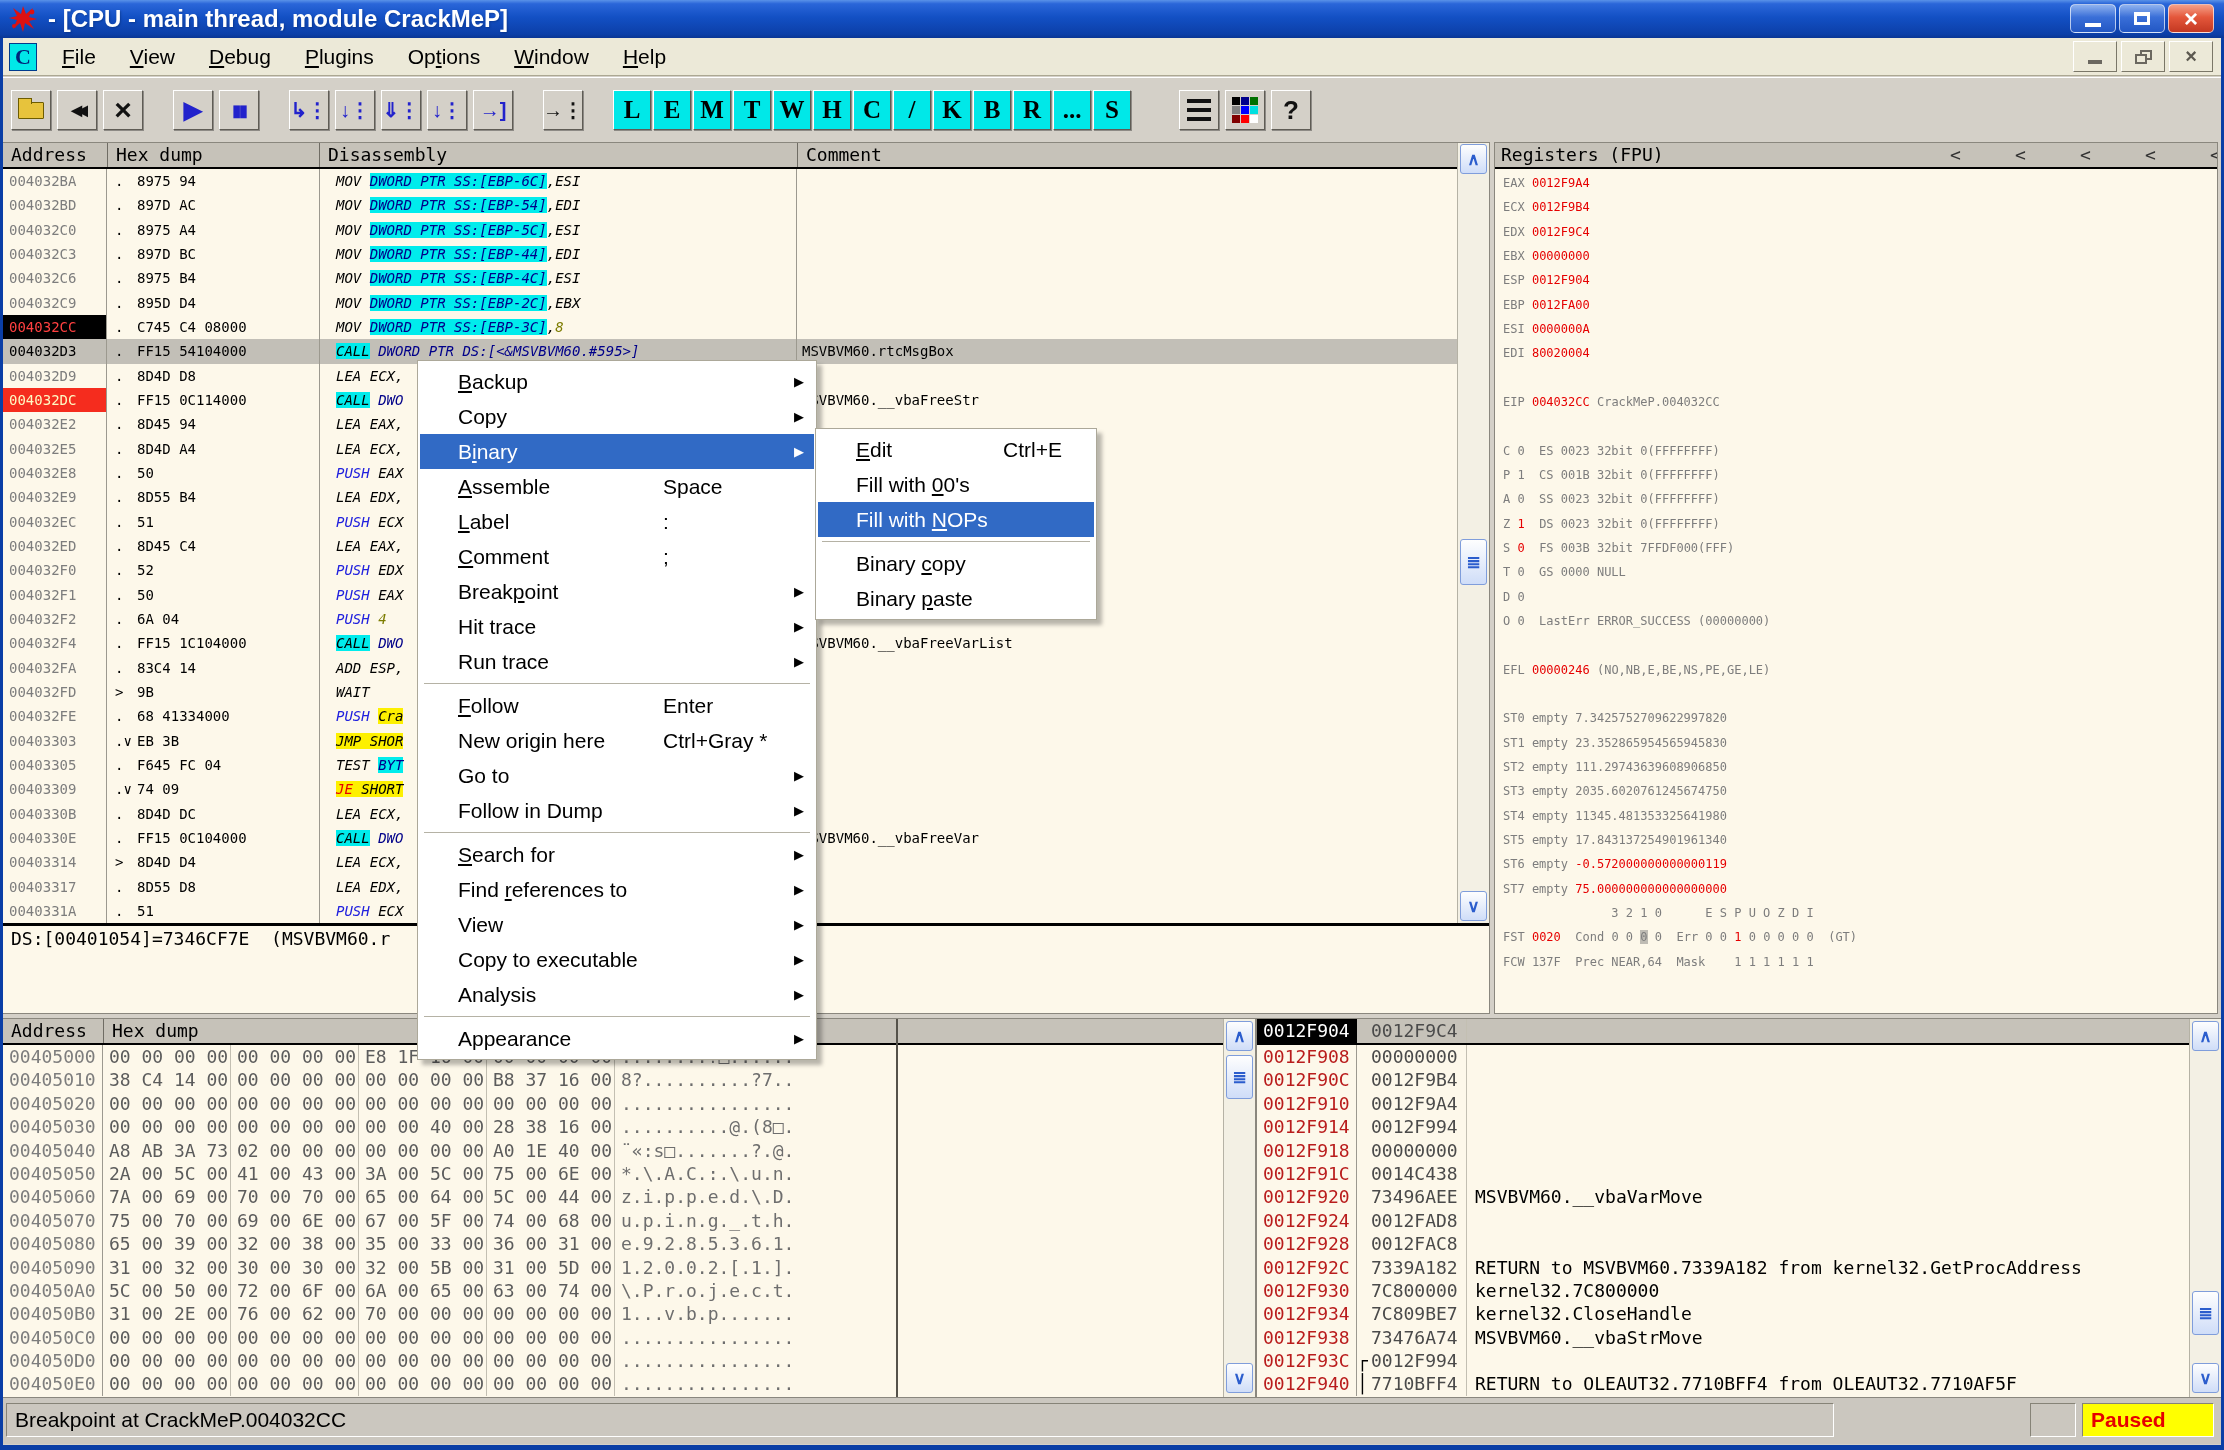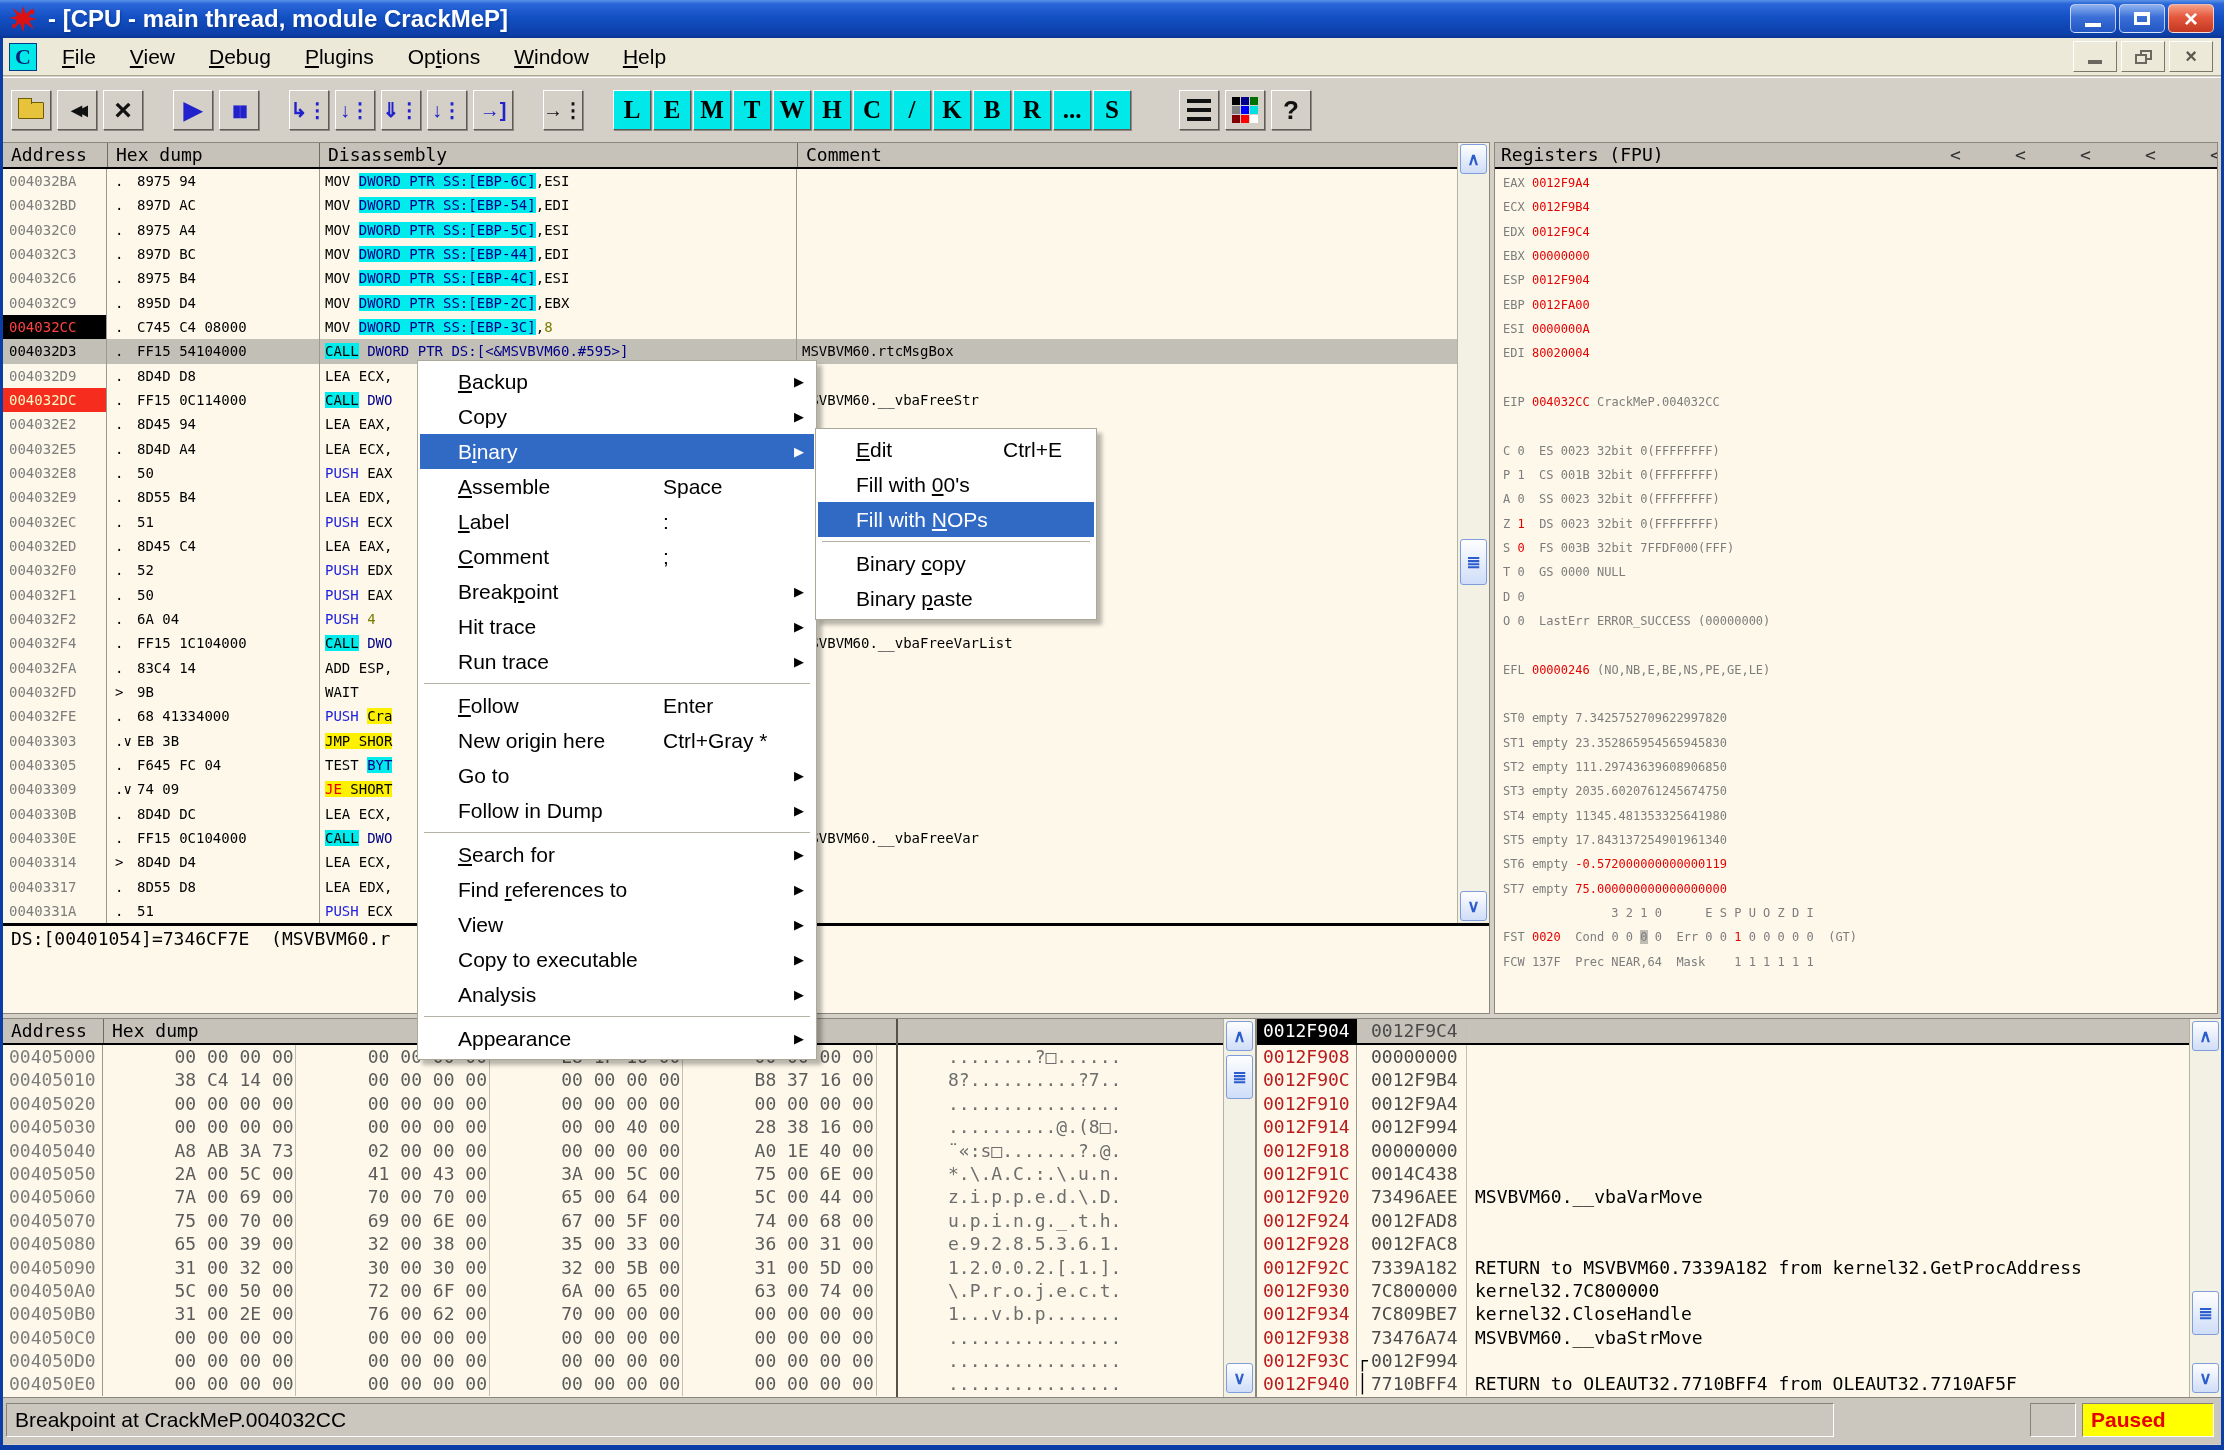--- a/index.html
+++ b/index.html
@@ -56,21 +56,21 @@
   
   #disasm-pane{left:2px;top:142px;width:1488px;height:872px;}
   .drow{height:24.33px;line-height:24.33px;font-family:"DejaVu Sans Mono",monospace;font-size:14px;white-space:pre;display:flex;color:#000;}
   .drow.sel{background:#c2bfb7;}
   .d-addr{width:104px;padding-left:6px;color:#7d7d7d;border-right:1px solid #9c998f;flex:none;}
   .drow.sel .d-addr{color:#000;}
   .d-addr.a-eip{background:#000;color:#ff4040;}
   .d-addr.a-bp{background:#f52c1e;color:#fef9c3;}
   .d-prefix{width:30px;padding-left:8px;flex:none;}
   .d-bytes{width:182px;flex:none;overflow:hidden;}
-  .d-asm{width:477px;flex:none;border-left:1px solid #9c998f;padding-left:5px;overflow:hidden;}
+  .d-asm{width:477px;flex:none;border-left:1px solid #9c998f;padding-left:16px;overflow:hidden;font-style:italic;}
   .d-comment{flex:1;border-left:1px solid #9c998f;padding-left:5px;overflow:hidden;}
   #disasm-rows{position:absolute;left:0;top:26px;right:32px;}
   .info-divider{position:absolute;left:0;right:0;top:780px;height:3px;background:#000;}
   .info-line{position:absolute;left:0;right:0;top:783px;height:27px;font-family:"DejaVu Sans Mono",monospace;
     font-size:18px;line-height:26px;padding-left:8px;color:#000;white-space:pre;}
   
   .sg-p{color:#000;} .sg-g{color:#7d7d7d;} .sg-r{color:#e60000;}
   .sg-m{background:#00ecec;color:#000089;} .sg-c{background:#00ecec;color:#000;}
   .sg-nv{color:#000089;} .sg-k{color:#2121de;} .sg-n{color:#7c7c00;}
   .sg-y{background:#fdf000;color:#000;} .sg-ry{background:#fdf000;color:#e60000;}
@@ -82,21 +82,21 @@
     display:flex;align-items:center;justify-content:center;}
   
   #regs-pane{left:1494px;top:142px;width:724px;height:872px;}
   #regs-pane .pane-header{padding-left:6px;}
   .reg-chev{position:absolute;top:0;font-size:18px;color:#333;}
   #regs-body{position:absolute;left:0;top:28px;right:0;}
   .rline{height:24.33px;line-height:24.33px;font-family:"DejaVu Sans Mono",monospace;font-size:12px;white-space:pre;padding-left:8px;}
   
   #dump-pane{left:2px;top:1018px;width:1254px;height:380px;}
   #dump-rows{position:absolute;left:0;top:26px;right:32px;}
-  .hrow{height:23.4px;line-height:23.4px;font-family:"DejaVu Sans Mono",monospace;font-size:18px;white-space:pre;display:flex;justify-content:space-between;}
+  .hrow{height:23.4px;line-height:23.4px;font-family:"DejaVu Sans Mono",monospace;font-size:18px;white-space:pre;display:flex;}
   .h-addr{width:100px;padding-left:6px;color:#7d7d7d;border-right:1px solid #9c998f;flex:none;}
   .h-grp{width:128px;padding-left:6px;color:#5c5c5c;border-right:1px solid #c3bfb2;flex:none;}
   .h-ascii{width:281px;padding-left:6px;color:#6e6e6e;flex:none;}
   .dump-divider{position:absolute;left:893px;top:0;bottom:0;width:2px;background:#55524a;}
   
   #stack-pane{left:1256px;top:1018px;width:966px;height:380px;}
   .srow{height:23.4px;line-height:23.4px;font-family:"DejaVu Sans Mono",monospace;font-size:18px;white-space:pre;display:flex;color:#000;}
   .srow.sel{height:26px;line-height:24px;background:#c6c2b9;border-bottom:2px solid #000;}
   .s-addr{width:100px;padding-left:6px;color:#b91c1c;border-right:1px solid #9c998f;flex:none;}
   .srow.sel .s-addr{background:#000;color:#fff;border-right-color:#000;}

